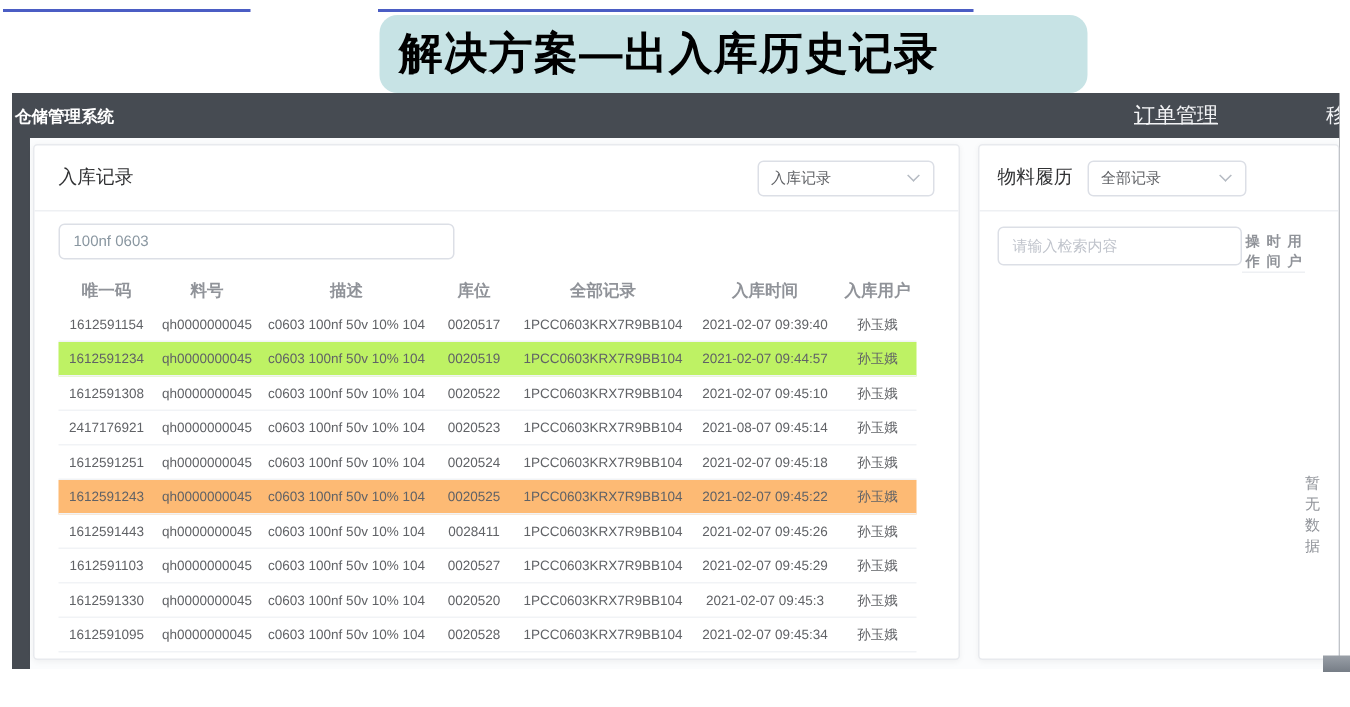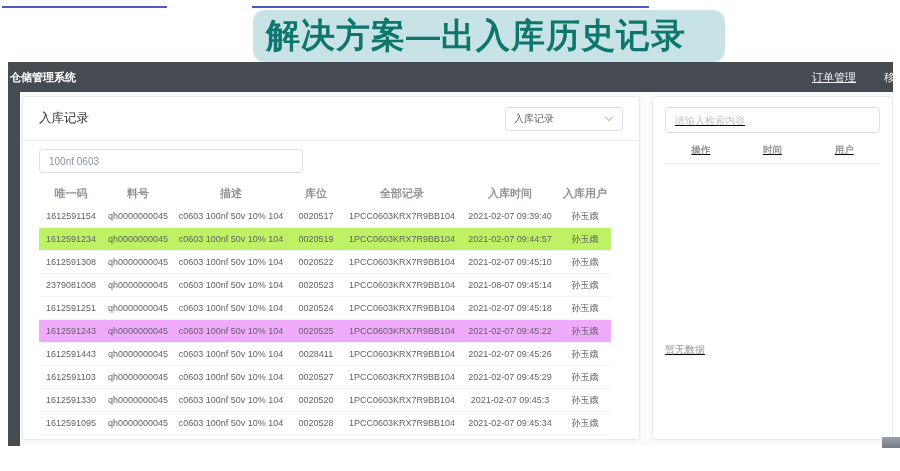--- a/index.html
+++ b/index.html
@@ -6,30 +6,30 @@
   html,body { width:900px; height:471px; background:#fff; overflow:hidden;
     font-family:"Liberation Sans","DejaVu Sans",sans-serif; position:relative; }
 
   .top-line { position:absolute; height:2px; background:#4b5dc4; top:6px; }
   .line1 { left:2px; width:165px; }
   .line2 { left:252px; width:397px; }
 
   .banner { position:absolute; left:253px; top:10px; width:472px; height:52px;
     background:#c7e3e5; border-radius:12px; display:flex; align-items:center;
     padding-left:13px; }
-  .banner-title { font-size:34px; font-weight:700; color:#0f766e; letter-spacing:1px; }
+  .banner-title { font-size:29px; font-weight:700; color:#000000; letter-spacing:1px; }
 
   .app { position:absolute; left:8px; top:62px; width:885px; height:384px;
     background:#464b52; overflow:hidden; }
   .app-header { position:absolute; left:0; top:0; width:100%; height:30px;
     display:flex; align-items:center; justify-content:space-between; padding:0 0 0 2px; }
   .brand { color:#fff; font-size:11px; font-weight:700; white-space:nowrap; }
   .nav { display:flex; align-items:center; gap:28px; }
-  .nav-item { color:#f2f3f5; font-size:11px; text-decoration:underline;
-    white-space:nowrap; cursor:pointer; }
+  .nav-item { color:#f2f3f5; font-size:14px; text-decoration:underline;
+    white-space:nowrap; cursor:pointer;margin-left:44px; }
   .nav-item.partial { width:9px; overflow:hidden; text-decoration:none; }
 
   .app-content { position:absolute; left:12px; top:30px; width:873px; height:354px;
     background:#fbfcfd; }
 
   .card { position:absolute; top:4px; height:344px; background:#fff;
     border:1px solid #e8eaee; border-radius:3px;
     box-shadow:0 1px 4px rgba(0,0,0,0.05); display:flex; flex-direction:column; }
   .card-left { left:2px; width:618px; }
   .card-right { left:632px; width:241px; }
@@ -65,24 +65,24 @@
   .tr { height:23px; border-bottom:1px solid #f1f3f6; cursor:pointer; }
   .td { font-size:9px; color:#606266; text-align:center; white-space:nowrap; overflow:hidden; }
   .th:nth-child(1), .td:nth-child(1) { width:64px; }
   .th:nth-child(2), .td:nth-child(2) { width:70px; }
   .th:nth-child(3), .td:nth-child(3) { width:116px; }
   .th:nth-child(4), .td:nth-child(4) { width:54px; }
   .th:nth-child(5), .td:nth-child(5) { width:118px; }
   .th:nth-child(6), .td:nth-child(6) { width:98px; }
   .th:nth-child(7), .td:nth-child(7) { width:52px; }
   .tr.sel { background:#bef264; }
-  .tr.hov { background:#f0abfc; }
-
-  .card-body-right { padding:10px 12px 0; display:flex; flex-direction:column; flex:1;text-decoration:underline; }
-  .thead-right { display:flex; height:26px; align-items:center; margin-top:5px;
+  .tr.hov { background:#fdba74; }
+
+  .card-body-right { padding:10px 12px 0; display:flex; flex-direction:row; flex:1; }
+  .thead-right { display:flex; height:26px; align-items:flex-end; margin-top:5px;
     border-bottom:1px solid #eef0f3; }
   .th-r { flex:1; font-size:9.5px; font-weight:700; color:#909399; text-align:center; }
   .empty { flex:1; display:flex; align-items:center; justify-content:flex-start;
     padding-top:96px; }
   .empty-text { font-size:10px; color:#909399; }
 
   .corner-box { position:absolute; left:882px; top:437px; width:18px; height:11px;
     background:linear-gradient(#9aa0a8,#767d86); }
 </style>
 </head>
@@ -148,21 +148,21 @@
               <div class="tr">
                 <div class="td">1612591308</div>
                 <div class="td">qh0000000045</div>
                 <div class="td">c0603 100nf 50v 10% 104</div>
                 <div class="td">0020522</div>
                 <div class="td">1PCC0603KRX7R9BB104</div>
                 <div class="td">2021-02-07 09:45:10</div>
                 <div class="td">孙玉娥</div>
               </div>
               <div class="tr">
-                <div class="td">2379081008</div>
+                <div class="td">2417176921</div>
                 <div class="td">qh0000000045</div>
                 <div class="td">c0603 100nf 50v 10% 104</div>
                 <div class="td">0020523</div>
                 <div class="td">1PCC0603KRX7R9BB104</div>
                 <div class="td">2021-08-07 09:45:14</div>
                 <div class="td">孙玉娥</div>
               </div>
               <div class="tr">
                 <div class="td">1612591251</div>
                 <div class="td">qh0000000045</div>
@@ -216,20 +216,27 @@
                 <div class="td">1PCC0603KRX7R9BB104</div>
                 <div class="td">2021-02-07 09:45:34</div>
                 <div class="td">孙玉娥</div>
               </div>
             </div>
         </div>
       </div>
     </div>
 
     <div class="card card-right">
+      <div class="card-head">
+        <span class="panel-title">物料履历</span>
+        <div class="select select-right">
+          <span class="select-value">全部记录</span>
+          <span class="chev"></span>
+        </div>
+      </div>
       <div class="card-body-right">
         <input class="search-input search-full" placeholder="请输入检索内容" style="">
         <div class="thead-right">
           <span class="th-r">操作</span>
           <span class="th-r">时间</span>
           <span class="th-r">用户</span>
         </div>
         <div class="empty">
           <span class="empty-text">暂无数据</span>
         </div>

